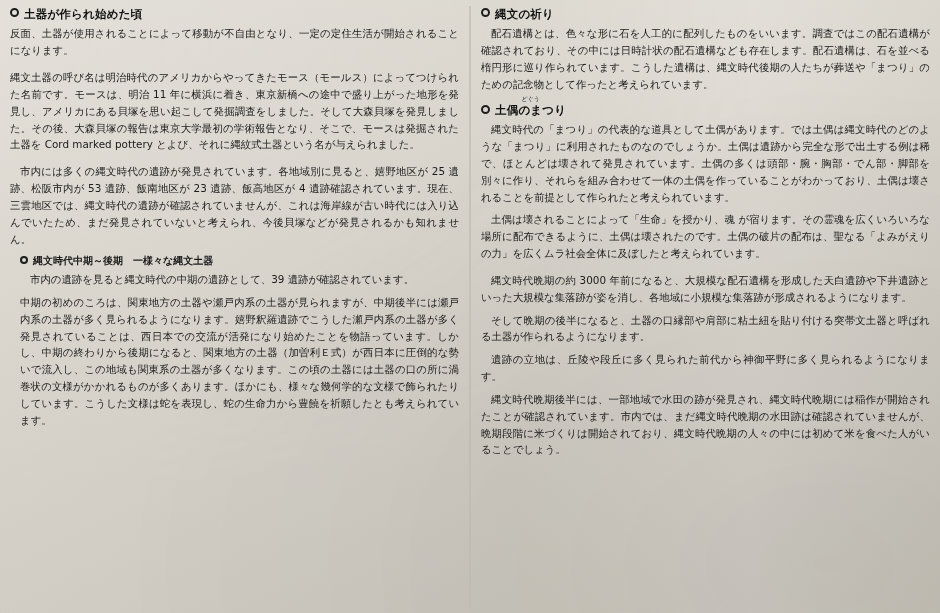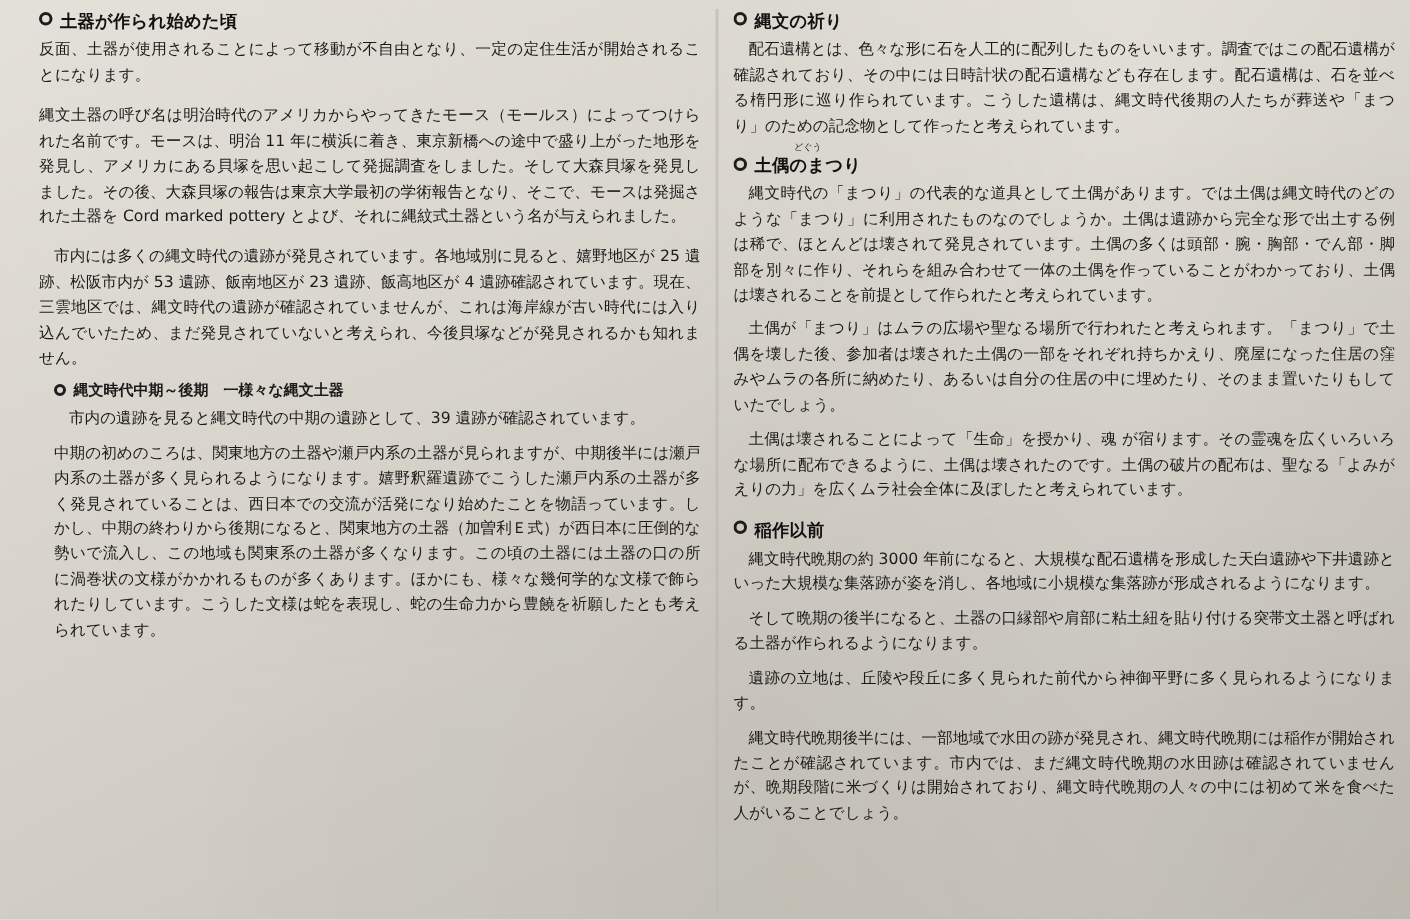--- a/index.html
+++ b/index.html
@@ -29,21 +29,21 @@
     background:
       radial-gradient(ellipse at 12% 8%, rgba(255,255,255,0.22), rgba(255,255,255,0) 55%),
       radial-gradient(ellipse at 88% 92%, rgba(0,0,0,0.10), rgba(0,0,0,0) 60%);
     mix-blend-mode: multiply;
     opacity: .55;
   }
   .columns {
     position: relative;
     display: flex;
     height: 613px;
-    padding: 6px 10px 4px 26px;
+    padding: 6px 10px 4px 10px;
     gap: 10px;
   }
   .col {
     width: 455px;
     height: 603px;
     overflow: hidden;
   }
   .divider {
     width: 2px;
     background: linear-gradient(180deg, rgba(0,0,0,0.10), rgba(0,0,0,0.02));
@@ -153,29 +153,24 @@
 
       <div class="section">
         <div class="heading">
           <span class="bullet"></span>
           <span class="ruby-wrap">
             <span class="ruby">どぐう</span>
             <span class="heading-text">土偶のまつり</span>
           </span>
         </div>
         <p class="body indent">縄文時代の「まつり」の代表的な道具として土偶があります。では土偶は縄文時代のどのような「まつり」に利用されたものなのでしょうか。土偶は遺跡から完全な形で出土する例は稀で、ほとんどは壊されて発見されています。土偶の多くは頭部・腕・胸部・でん部・脚部を別々に作り、それらを組み合わせて一体の土偶を作っていることがわかっており、土偶は壊されることを前提として作られたと考えられています。</p>
-        <p class="body indent">土偶が「まつり」はムラの広場や聖なる場所で行われたと考えられます。「まつり」で土偶を壊した後、参加者は壊された土偶の一部をそれぞれ持ちかえり、廃屋になった住居の窪みやムラの各所に納めたり、あるいは自分の住居の中に埋めたり、そのまま置いたりもしていたでしょう。</p>
         <p class="body indent">土偶は壊されることによって「生命」を授かり、魂 が宿ります。その霊魂を広くいろいろな場所に配布できるように、土偶は壊されたのです。土偶の破片の配布は、聖なる「よみがえりの力」を広くムラ社会全体に及ぼしたと考えられています。</p>
       </div>
 
       <div class="section">
-        <div class="heading">
-          <span class="bullet"></span>
-          <span class="heading-text">稲作以前</span>
-        </div>
         <p class="body indent">縄文時代晩期の約 3000 年前になると、大規模な配石遺構を形成した天白遺跡や下井遺跡といった大規模な集落跡が姿を消し、各地域に小規模な集落跡が形成されるようになります。</p>
         <p class="body indent">そして晩期の後半になると、土器の口縁部や肩部に粘土紐を貼り付ける突帯文土器と呼ばれる土器が作られるようになります。</p>
         <p class="body indent">遺跡の立地は、丘陵や段丘に多く見られた前代から神御平野に多く見られるようになります。</p>
         <p class="body indent">縄文時代晩期後半には、一部地域で水田の跡が発見され、縄文時代晩期には稲作が開始されたことが確認されています。市内では、まだ縄文時代晩期の水田跡は確認されていませんが、晩期段階に米づくりは開始されており、縄文時代晩期の人々の中には初めて米を食べた人がいることでしょう。</p>
       </div>
 
     </div>
   </div>
 </div>
 

